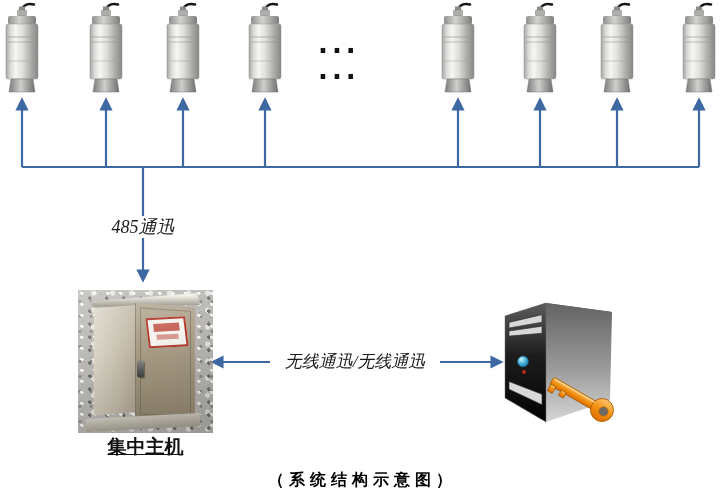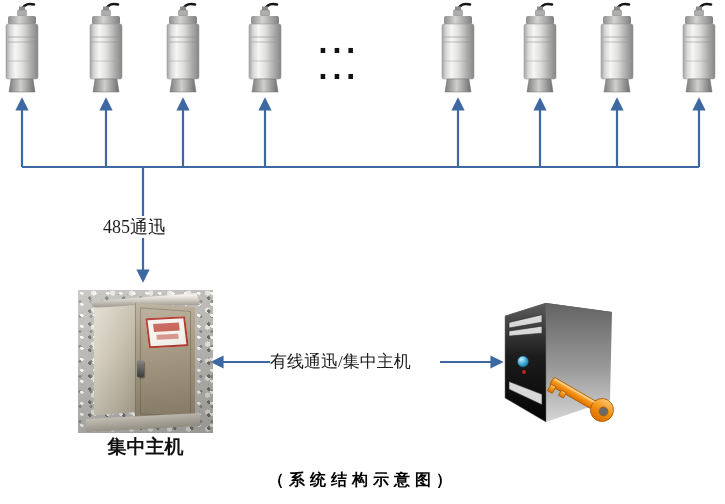--- a/index.html
+++ b/index.html
@@ -10,21 +10,21 @@
   .wire{stroke:#3d68a2;stroke-width:2.2;fill:none;}
 
   .sensor{position:absolute;top:1px;width:40px;height:94px;z-index:2;}
   .cable{stroke:#171717;stroke-width:2.6;fill:none;stroke-linecap:round;}
 
   .ellipsis{position:absolute;left:318px;top:38px;width:90px;height:26px;line-height:26px;
     font-weight:900;font-size:26px;letter-spacing:4px;color:#121212;z-index:2;
     font-family:"DejaVu Sans",sans-serif;}
 
   .wire-label{position:absolute;z-index:3;background:#ffffff;color:#1c1c1c;
-    font-family:"Liberation Serif","DejaVu Serif",serif;text-align:left;}
+    font-family:"Liberation Serif","DejaVu Serif",serif;text-align:center;font-style:italic;}
   .bus-label{left:103px;top:216px;width:80px;font-size:18px;line-height:22px;}
   .link-label{left:270px;top:350px;width:170px;font-size:17px;line-height:23px;}
 
   
   .cabinet{position:absolute;left:78px;top:290px;width:135px;height:143px;z-index:2;overflow:hidden;}
   .gravel{position:absolute;inset:0;background-color:#b9b8b4;
     background-image:
       radial-gradient(circle at 30% 30%, #f4f3ef 0 14%, transparent 15%),
       radial-gradient(circle at 70% 62%, #6f6e6a 0 11%, transparent 12%),
       radial-gradient(circle at 18% 78%, #8d8c88 0 10%, transparent 11%),
@@ -47,21 +47,21 @@
     border:2px solid #b13a2e;transform:rotate(-7deg);box-sizing:border-box;}
   .sticker .s1{margin:4px 5px 0 5px;height:8px;background:rgba(187,62,50,.78);}
   .sticker .s2{margin:3px 7px 0 7px;height:5px;background:rgba(187,62,50,.5);}
   .handle{position:absolute;left:1px;top:57px;width:7px;height:17px;border-radius:2px;
     background:linear-gradient(#8a8a88,#3c3c3a);box-shadow:1px 1px 1px rgba(0,0,0,.35);}
   .cab-base{position:absolute;left:8px;bottom:4px;width:114px;height:13px;
     background:linear-gradient(#d8d3c7,#aba598);transform:skewY(-3deg);}
 
   .node-label{position:absolute;z-index:3;color:#111;font-weight:bold;text-align:center;
     font-family:"Liberation Serif","DejaVu Serif",serif;}
-  .host-label{left:78px;top:434px;width:135px;font-size:19px;}
+  .host-label{left:78px;top:434px;width:135px;font-size:19px;text-decoration:underline;}
   .server-label{left:478px;top:423px;width:168px;font-size:19px;letter-spacing:1px;}
 
   .server{position:absolute;left:495px;top:296px;width:150px;height:132px;z-index:2;}
 
   .caption{position:absolute;left:0;top:470px;width:725px;text-align:center;z-index:3;
     font-weight:bold;font-size:16px;letter-spacing:5px;color:#000;}
 </style>
 </head>
 <body>
 
@@ -236,21 +236,21 @@
         <line x1="6" y1="41" x2="34" y2="41" stroke="#96938d" stroke-width="0.8" opacity="0.7"></line>
         <line x1="6" y1="60" x2="34" y2="60" stroke="#a5a29c" stroke-width="1" opacity="0.55"></line>
         <polygon points="9,78 31,78 33,91 7,91" fill="url(#gNut)" stroke="#757573" stroke-width="0.5"></polygon>
       </svg>
     </div>
     </div>
 
   <div class="ellipsis">··· ···</div>
 
   <div class="wire-label bus-label">485通迅</div>
-  <div class="wire-label link-label">有线通迅/集中主机</div>
+  <div class="wire-label link-label">无线通迅/无线通迅</div>
 
   <div class="cabinet">
     <div class="gravel"></div>
     <div class="cab-roof"></div>
     <div class="cab-left"></div>
     <div class="cab-door">
       <div class="door-panel"></div>
       <div class="sticker">
         <div class="s1"></div>
           <div class="s2"></div>

